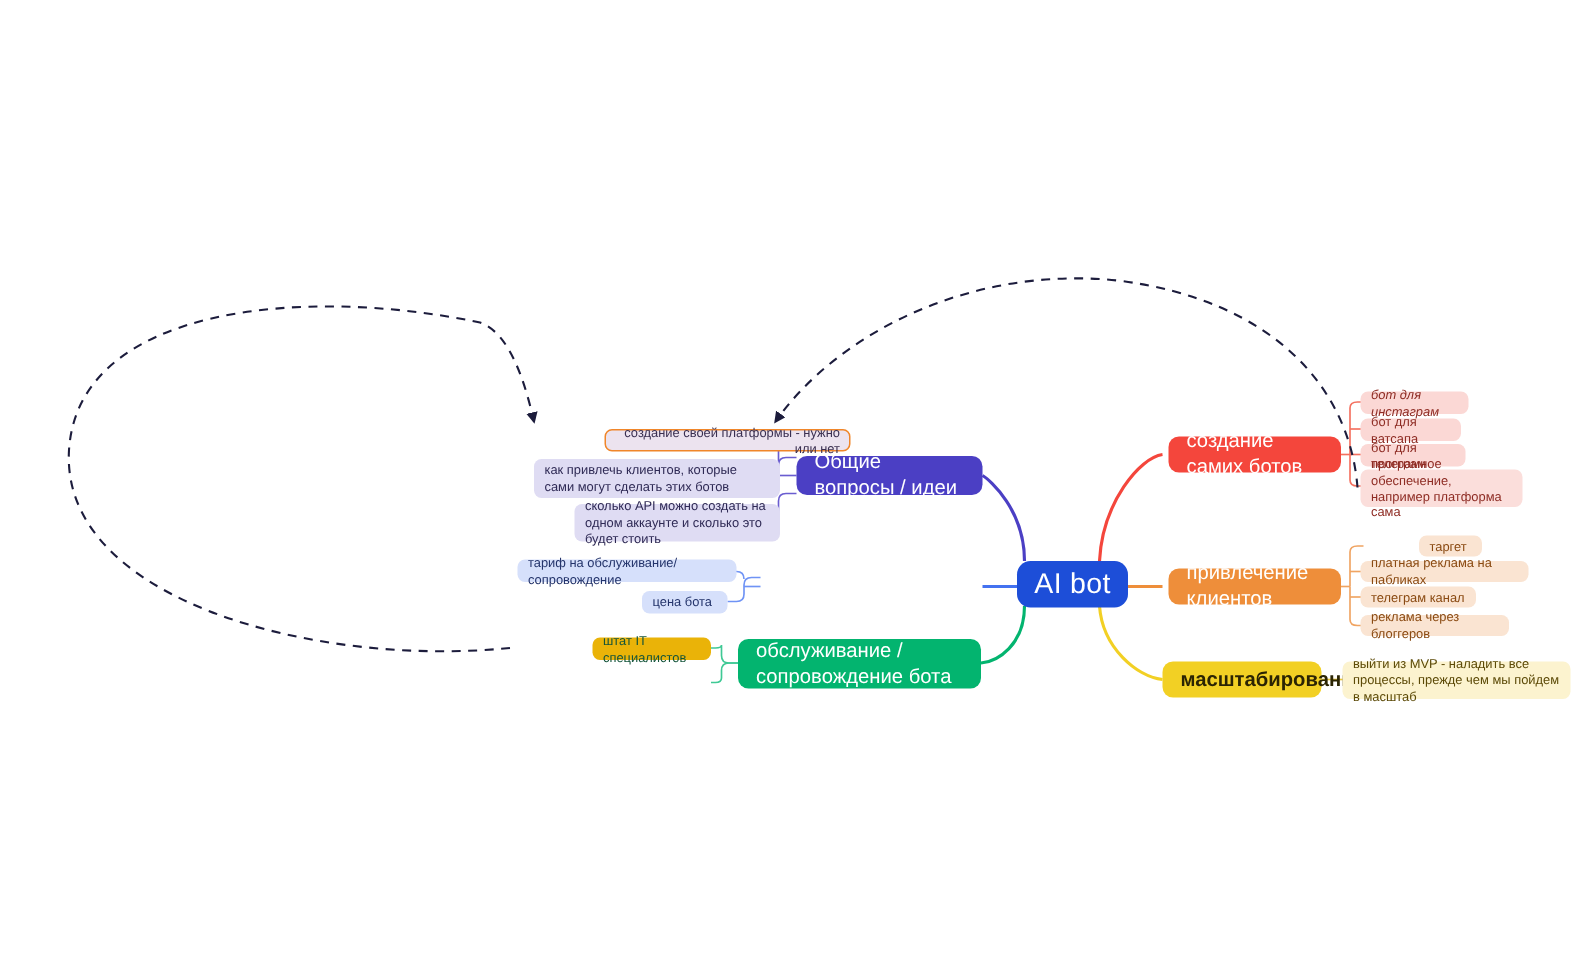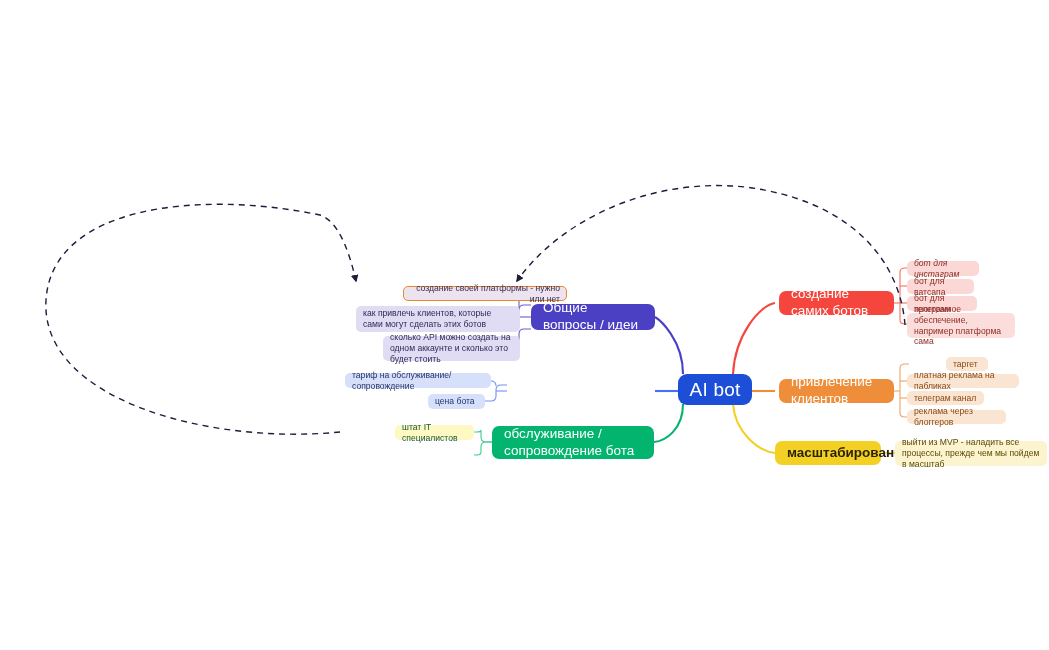--- a/index.html
+++ b/index.html
@@ -49,21 +49,21 @@
   
   .leaf{
     font-size:8.6px;
     padding:3px 7px;
     border-radius:5px;
     color:#2a2a3c;
   }
   .l-purple{background:#dfdcf3;color:#2f2a55;}
   .l-purple-hl{background:#ece3ef;border:1.4px solid #f0862a;color:#3a2f50;}
   .l-blue{background:#d6e0fb;color:#24346b;}
-  .l-green{background:#fef9c3;color:#14543a;}
+  .l-green{background:#eab308;color:#14543a;}
   .l-red{background:#fbd8d5;color:#8e2c24;}
   .l-red-soft{background:#fbdedb;color:#8e2c24;}
   .l-orange{background:#fae4d2;color:#8a4a12;}
   .l-yellow{background:#fcf3cf;color:#5c4a07;}
 
   .rt{justify-content:flex-end;text-align:right;}
   .lt{justify-content:flex-start;text-align:left;}
 </style>
 </head>
 <body>

